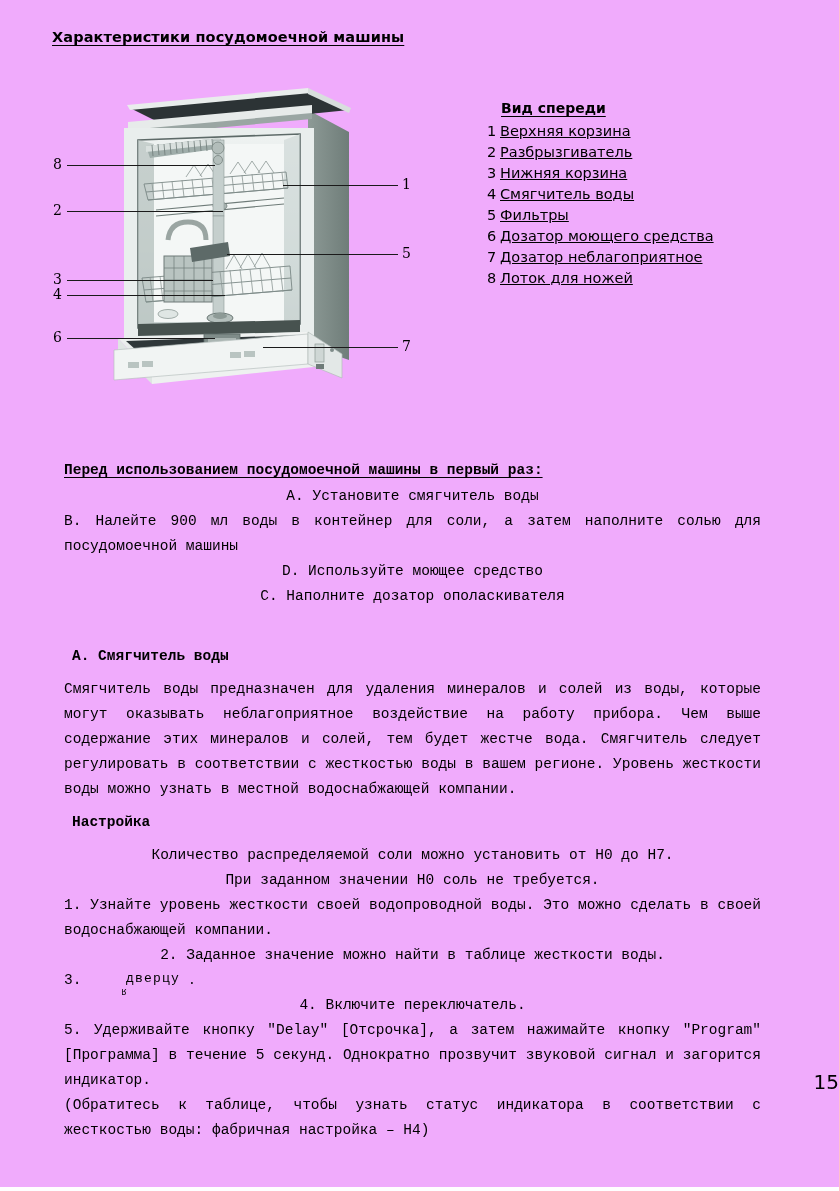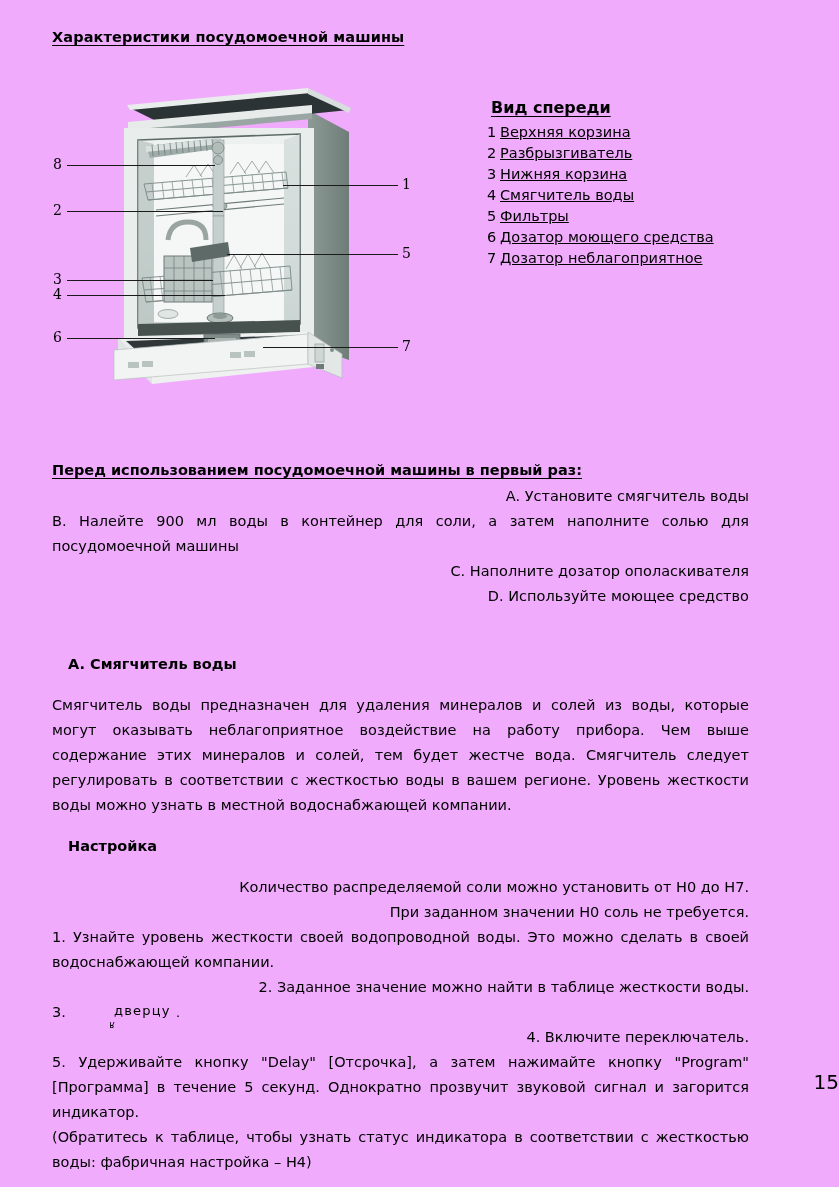--- a/index.html
+++ b/index.html
@@ -64,70 +64,71 @@
   }
 
   
   .legend {
     position: absolute;
     left: 487px;
     top: 98px;
     width: 300px;
   }
   .legend-title {
-    font-size: 16px;
+    font-size: 14px;
     font-weight: bold;
     text-decoration: underline;
     text-underline-offset: 3px;
-    margin-left: 4px;
+    margin-left: 14px;
     margin-bottom: 5px;
     display: inline-block;
   }
   .legend ol {
     list-style: none;
     margin: 0;
     padding: 0;
   }
   .legend li {
     font-size: 14.5px;
     line-height: 21px;
     white-space: nowrap;
     text-decoration: underline;
   }
   .legend li .num { display: inline-block; min-width: 13px; }
 
   
   .body-col {
     position: absolute;
-    left: 52px;
+    left: 64px;
     top: 462px;
     width: 697px;
+    font-family: Liberation Mono, monospace;
   }
   .sec-head {
     font-size: 14.5px;
     font-weight: bold;
     text-decoration: underline;
     text-underline-offset: 3px;
     margin: 0 0 6px 0;
     display: block;
   }
   .sub-head {
     font-size: 14.5px;
     font-weight: bold;
-    margin: 16px;
+    margin: 8px;
     line-height: 25px;
   }
   p.t {
     font-size: 14.5px;
     line-height: 25px;
     margin: 0;
     text-align: justify;
     text-justify: inter-word;
   }
-  p.t.left { text-align: right; }
+  p.t.left { text-align: center; }
   .gap-md { height: 27px; }
 
   
   .glitch-line {
     font-size: 14.5px;
     line-height: 25px;
     margin: 0;
     position: relative;
     height: 25px;
   }
@@ -367,31 +368,32 @@
   <div class="legend">
     <span class="legend-title">Вид спереди</span>
     <ol>
       <li><span class="num">1</span><span>Верхняя корзина</span></li>
       <li><span class="num">2</span><span>Разбрызгиватель</span></li>
       <li><span class="num">3</span><span>Нижняя корзина</span></li>
       <li><span class="num">4</span><span>Смягчитель воды</span></li>
       <li><span class="num">5</span><span>Фильтры</span></li>
       <li><span class="num">6</span><span>Дозатор моющего средства</span></li>
       <li><span class="num">7</span><span>Дозатор неблагоприятное</span></li>
+      <li><span class="num">8</span><span>Лоток для ножей</span></li>
     </ol>
   </div>
 
   <div class="body-col">
 
     <span class="sec-head">Перед использованием посудомоечной машины в первый раз:</span>
 
     <p class="t left">A. Установите смягчитель воды</p>
     <p class="t">B. Налейте 900 мл воды в контейнер для соли, а затем наполните солью для посудомоечной машины</p>
+    <p class="t left">D. Используйте моющее средство</p>
     <p class="t left">C. Наполните дозатор ополаскивателя</p>
-    <p class="t left">D. Используйте моющее средство</p>
 
     <div class="gap-md"></div>
 
     <p class="sub-head">A. Смягчитель воды</p>
     <p class="t">Смягчитель воды предназначен для удаления минералов и солей из воды, которые могут оказывать неблагоприятное воздействие на работу прибора. Чем выше содержание этих минералов и солей, тем будет жестче вода. Смягчитель следует регулировать в соответствии с жесткостью воды в вашем регионе. Уровень жесткости воды можно узнать в местной водоснабжающей компании.</p>
 
     <p class="sub-head">Настройка</p>
     <p class="t left">Количество распределяемой соли можно установить от H0 до H7.</p>
     <p class="t left">При заданном значении H0 соль не требуется.</p>
 

